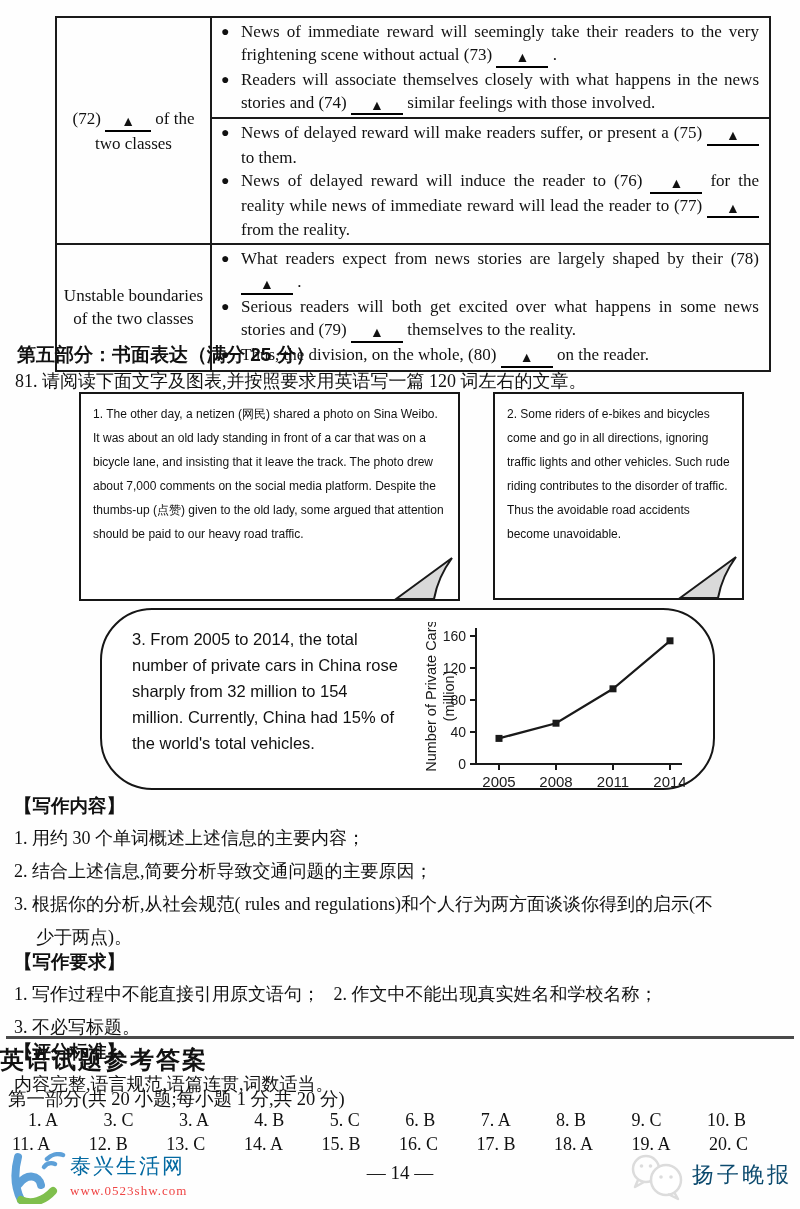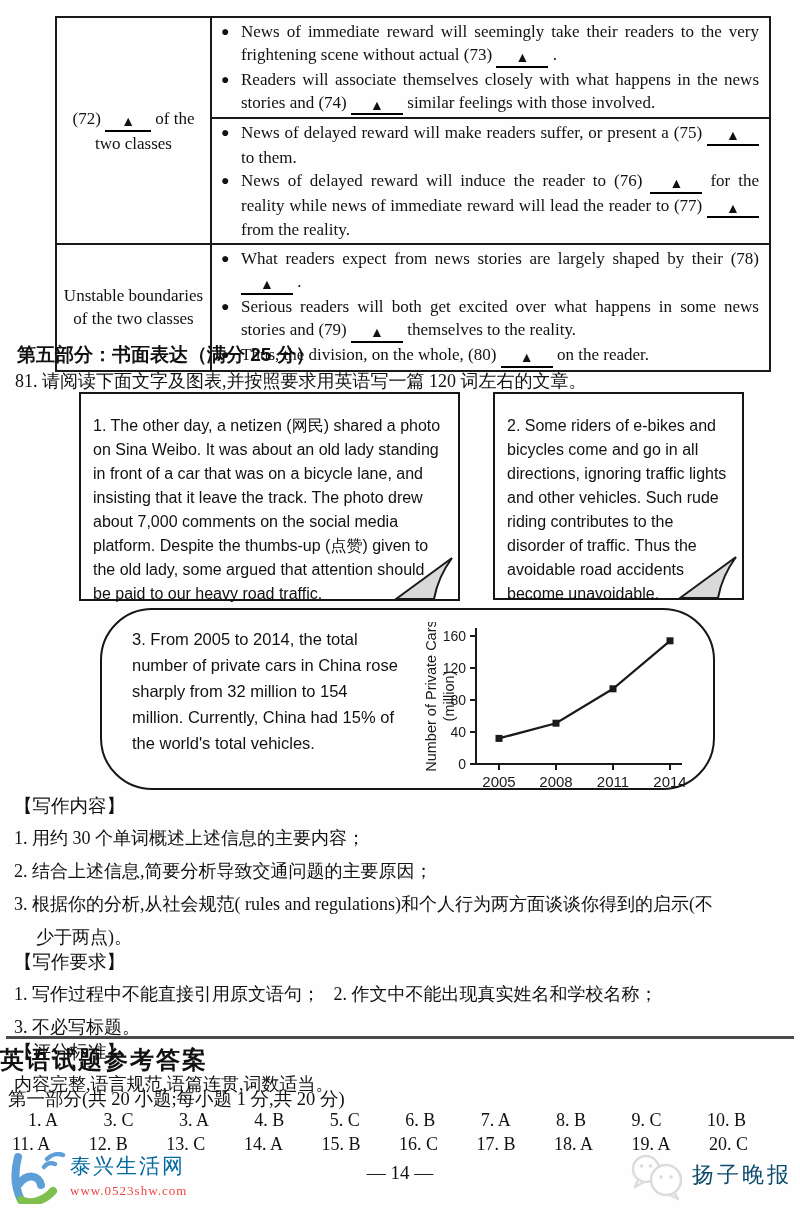--- a/index.html
+++ b/index.html
@@ -18,36 +18,36 @@
          font-size:14px;line-height:1.05;vertical-align:-2px;}
   .lcell .blank{width:46px;}
 
   
   .cn-bold{font-family:"Liberation Sans",sans-serif;font-weight:700;}
   #sec5-heading{position:absolute;left:17px;top:342px;font-size:19px;}
   #q81-line{position:absolute;left:15px;top:369px;font-size:18px;}
 
   
   .bubble{position:absolute;border:2px solid #161616;background:#fff;
-          font-family:"Liberation Sans",sans-serif;font-size:16px;line-height:24px;
-          padding:20px 12px;box-sizing:border-box;}
+          font-family:"Liberation Sans",sans-serif;font-size:12px;line-height:24px;
+          padding:8px 12px;box-sizing:border-box;}
   #bubble1{left:79px;top:392px;width:381px;height:209px;}
   #bubble2{left:493px;top:392px;width:251px;height:208px;}
   .tail{position:absolute;right:4px;bottom:-2px;width:60px;height:46px;overflow:visible;}
 
   
   #roundbox{position:absolute;left:100px;top:608px;width:615px;height:182px;
             border:2px solid #161616;border-radius:52px;box-sizing:border-box;background:#fff;}
   #box3text{position:absolute;left:30px;top:16px;width:268px;
             font-family:"Liberation Sans",sans-serif;font-size:16.5px;line-height:26px;}
   #carchart{position:absolute;left:318px;top:12px;}
 
   
   .wblock{position:absolute;left:14px;width:778px;}
-  .whead{font-family:"Liberation Sans",sans-serif;font-weight:400;font-size:18.5px;line-height:24px;}
+  .whead{font-family:"Liberation Sans",sans-serif;font-weight:700;font-size:18.5px;line-height:24px;}
   .wline{font-size:18px;line-height:25px;white-space:pre-wrap;margin-top:8px;}
   .wline.indent{padding-left:22px;}
 
   
   #divider{position:absolute;left:6px;top:1036px;width:788px;border-top:3px solid #4a4a4a;}
   #ans-title{position:absolute;left:0;top:1044px;width:708px;text-align:left;
              font-size:24px;letter-spacing:2px;}
   #part-heading{position:absolute;left:8px;top:1086px;font-size:18.5px;}
   .ansrow{position:absolute;display:flex;justify-content:space-between;
           font-size:18px;font-family:"Liberation Serif",serif;}

